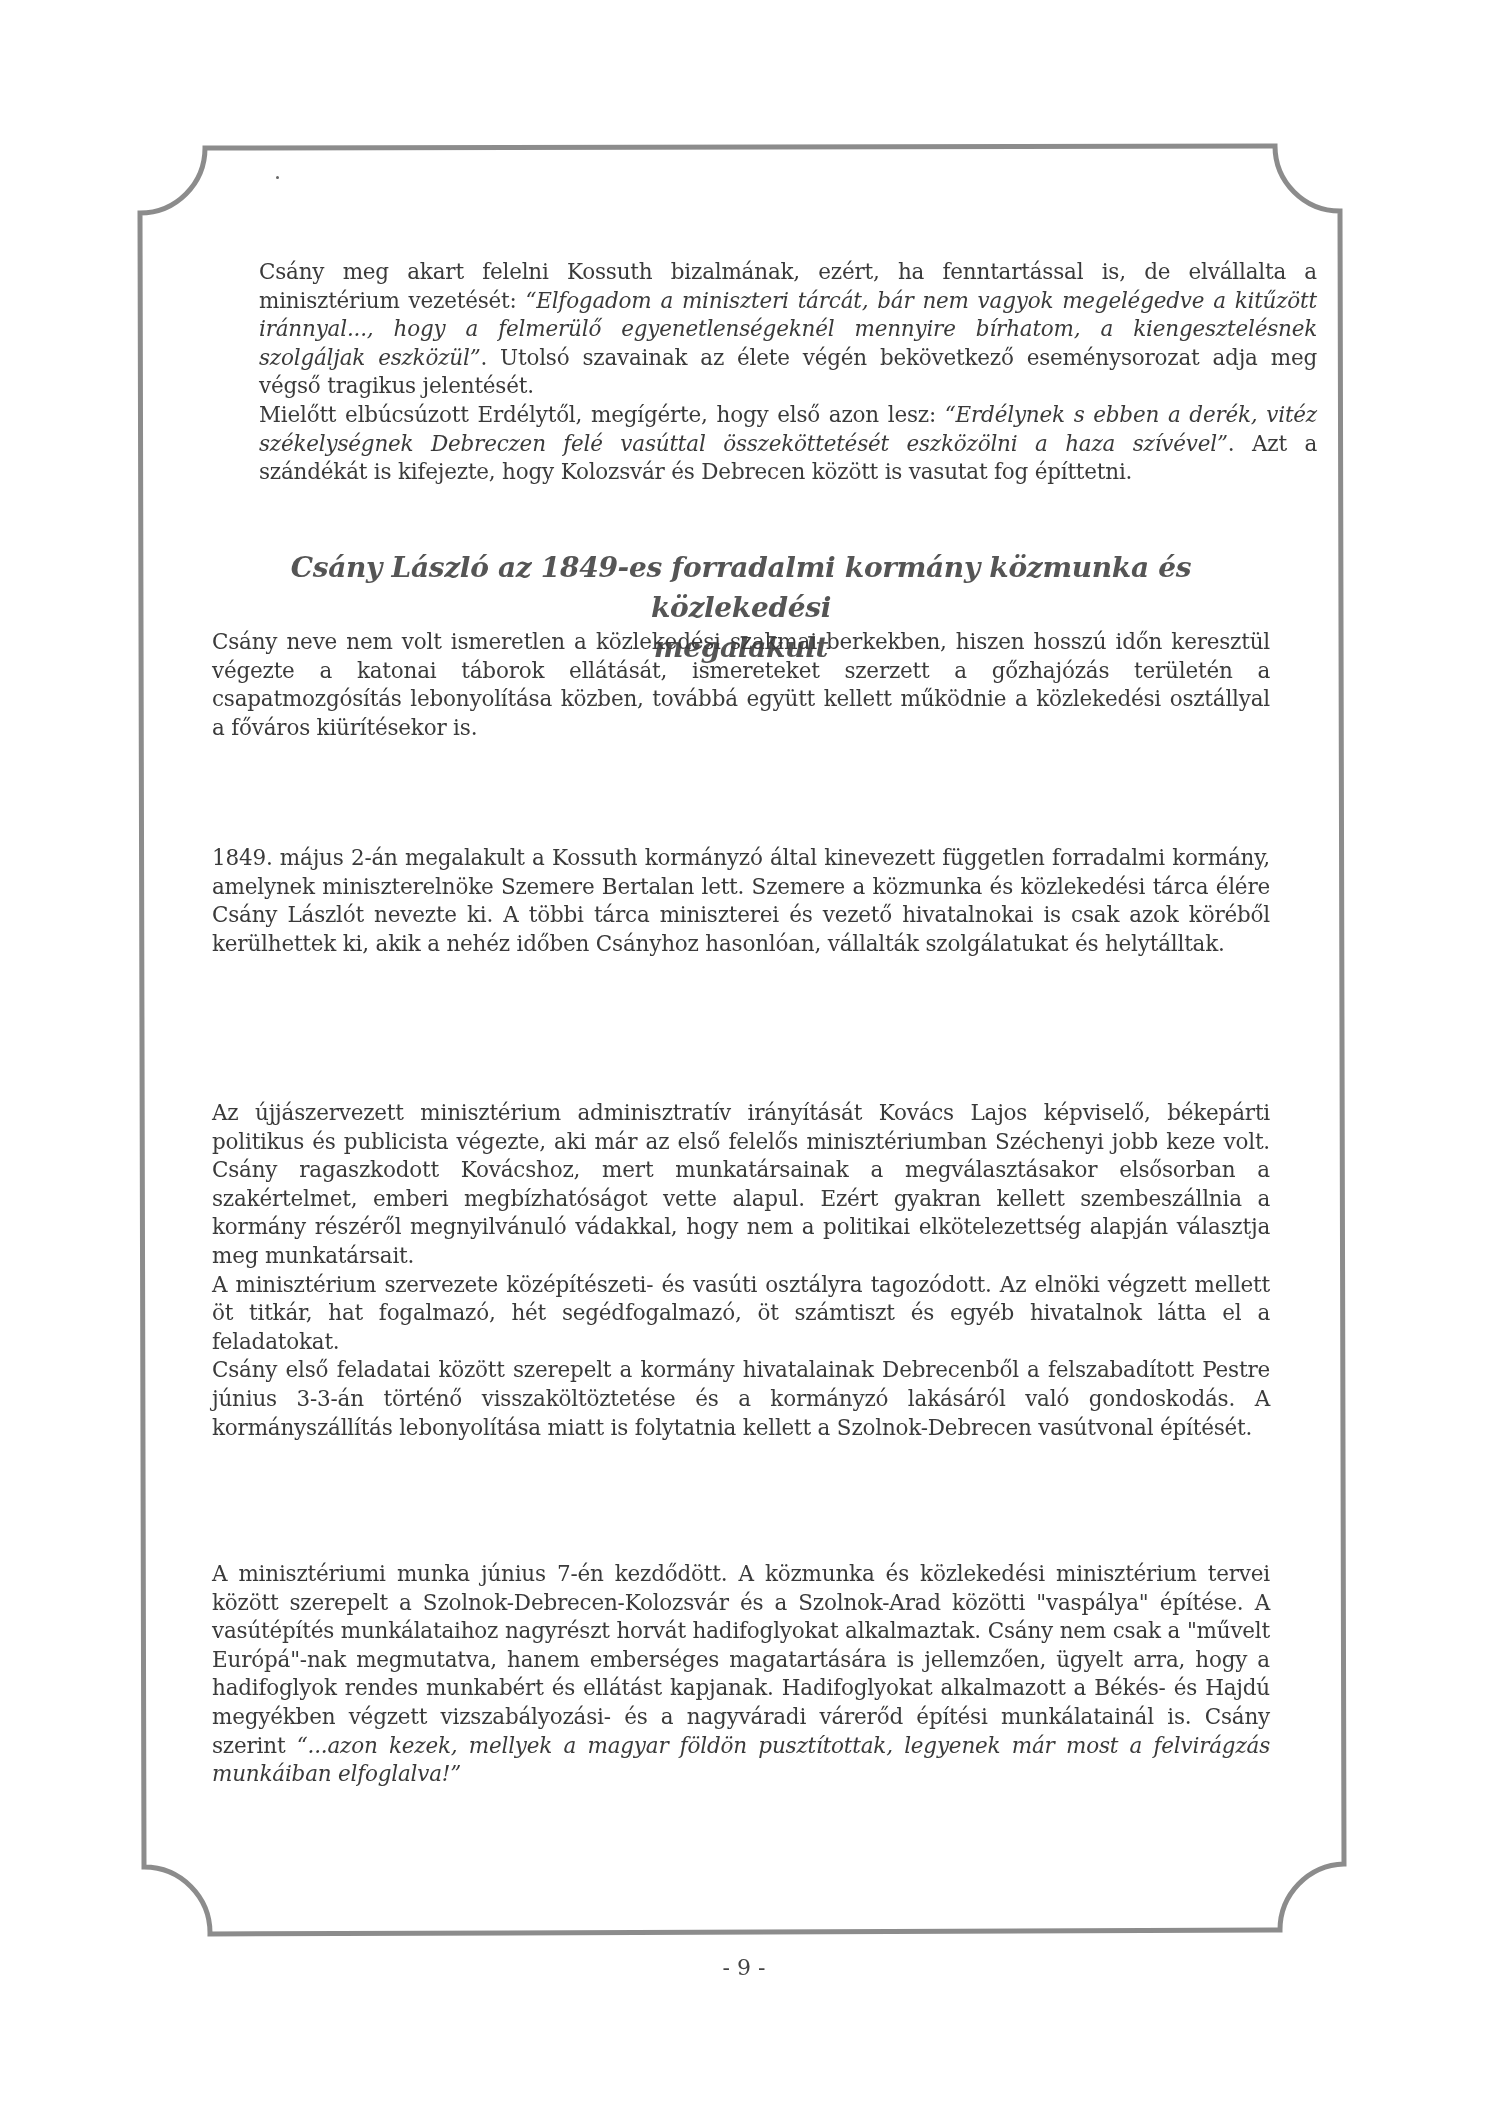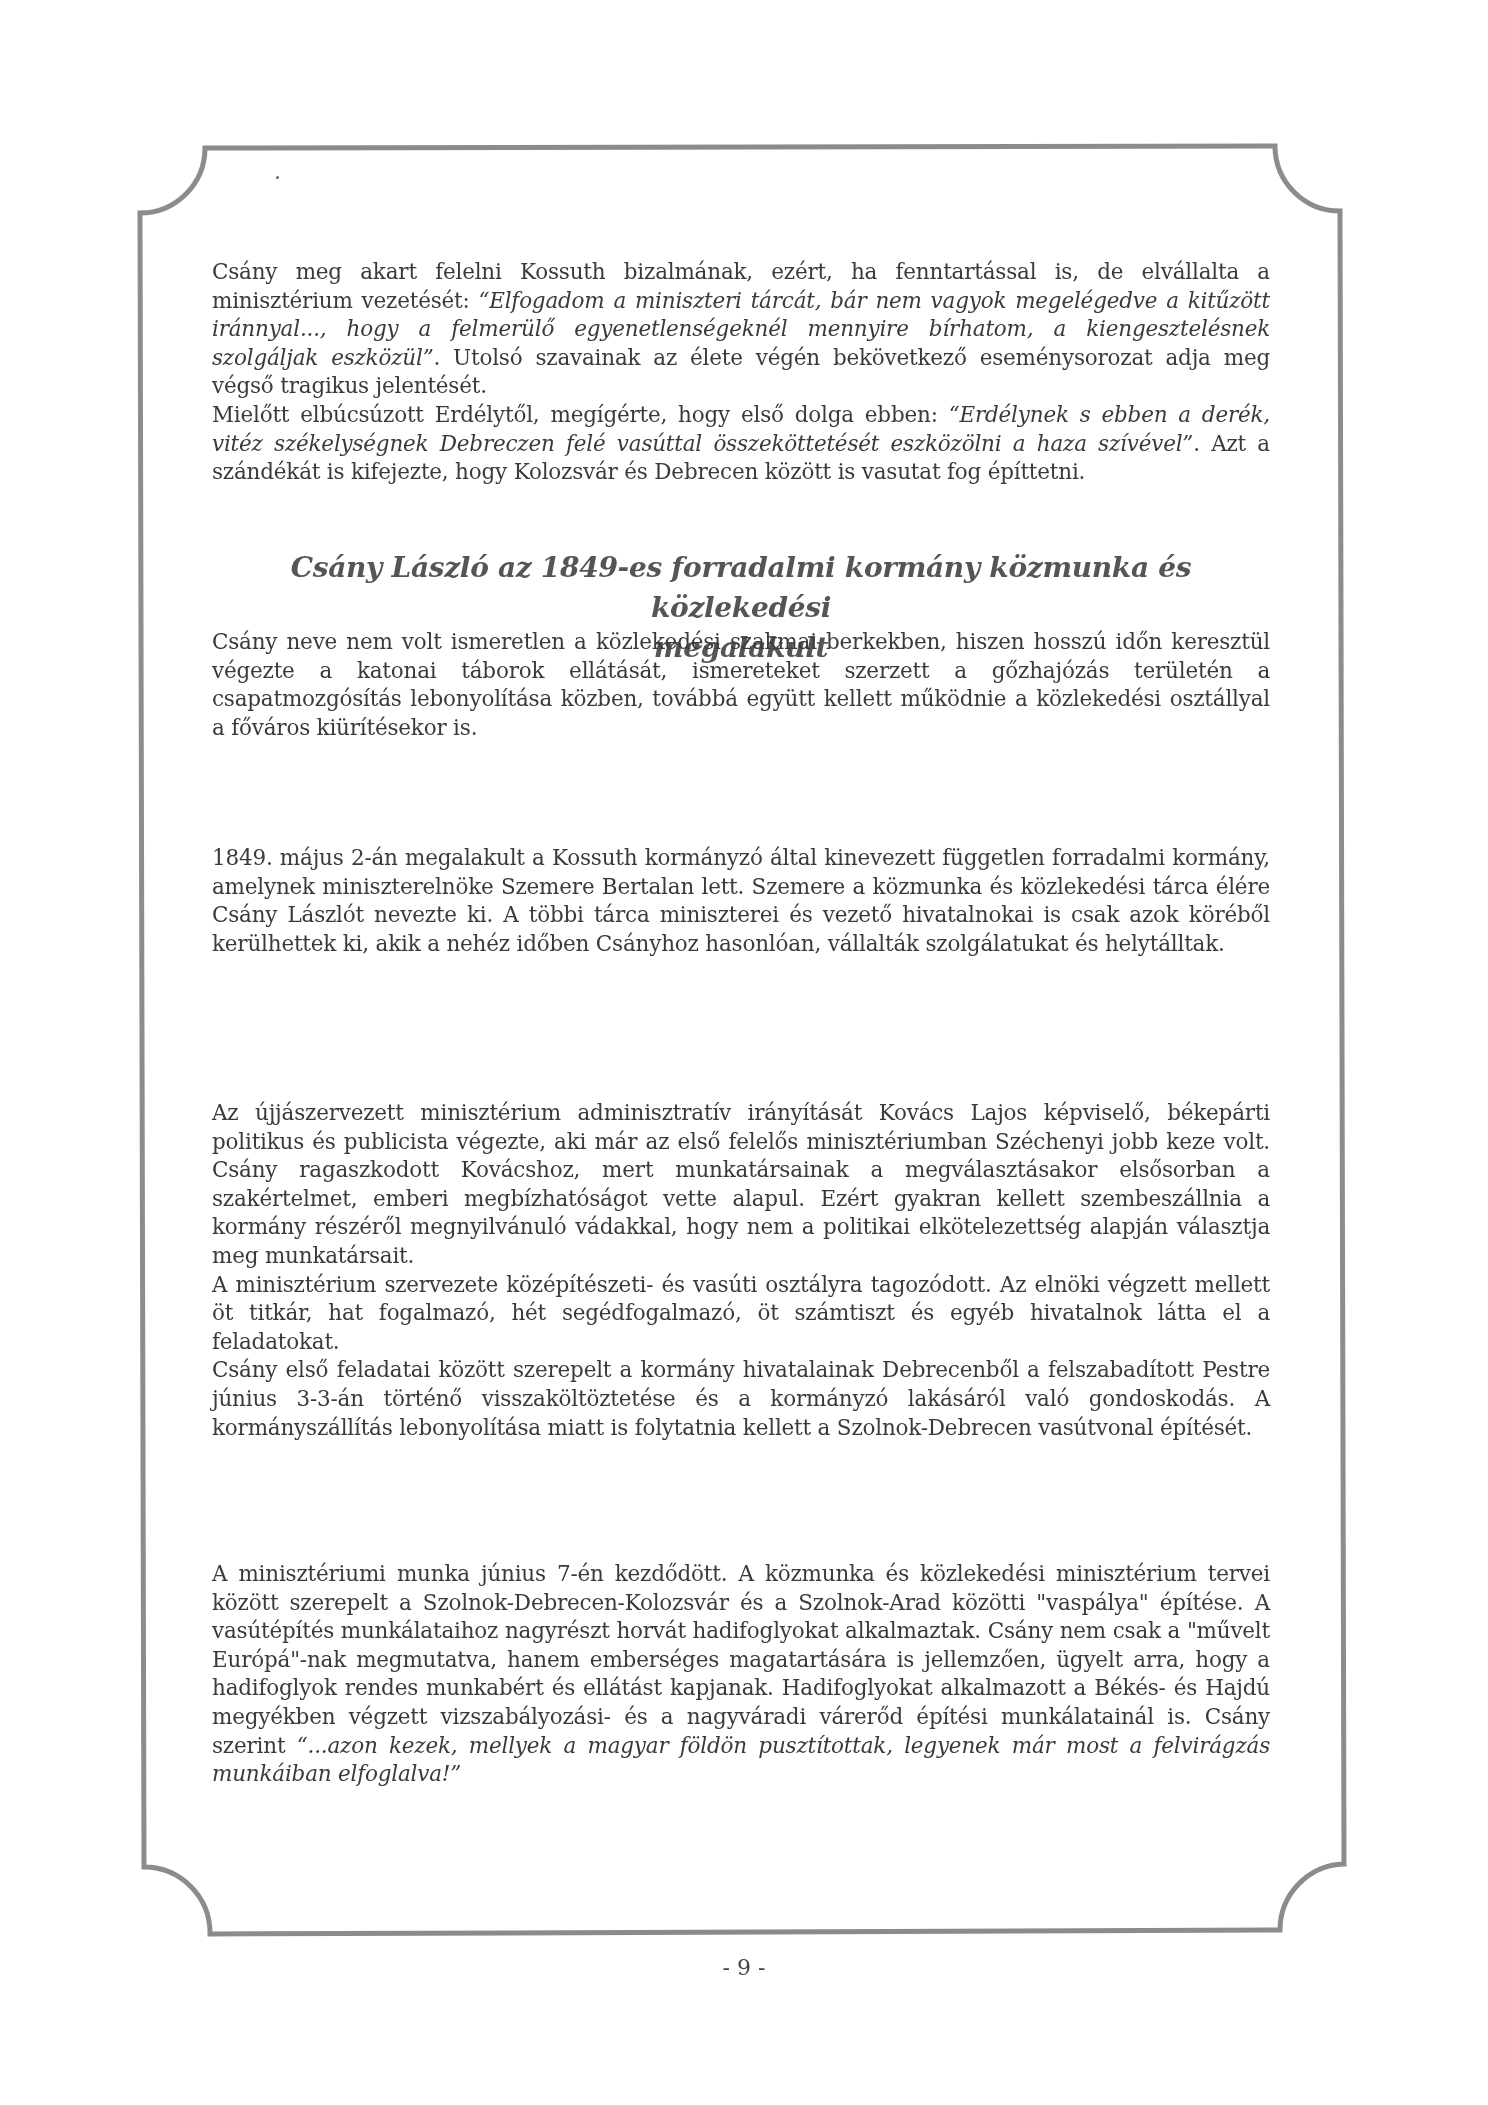--- a/index.html
+++ b/index.html
@@ -15,23 +15,23 @@
   .dot { position:absolute; left:276px; top:176px; width:3px; height:3px; background:#666; border-radius:50%; }
 </style>
 </head>
 <body>
 
 <svg class="frame" width="1488" height="2105" viewBox="0 0 1488 2105">
   <path d="M 205 148 L 1275 146 A 65 65 0 0 0 1340 211 L 1344 1864 A 66 66 0 0 0 1280 1930 L 210 1934 A 66 66 0 0 0 144 1867 L 140 213 A 65 65 0 0 0 205 148 Z" fill="none" stroke="#8c8c8c" stroke-width="5"></path>
 </svg>
 <div class="dot"></div>
 
-<div class="content" style="top:258px;">
+<div class="content" style="top:258px;margin-left:47px;">
   <p class="p"><span>Csány meg akart felelni Kossuth bizalmának, ezért, ha fenntartással is, de elvállalta a minisztérium vezetését: </span><i>“Elfogadom a miniszteri tárcát, bár nem vagyok megelégedve a kitűzött iránnyal..., hogy a felmerülő egyenetlenségeknél mennyire bírhatom, a kiengesztelésnek szolgáljak eszközül”</i><span>. Utolsó szavainak az élete végén bekövetkező eseménysorozat adja meg végső tragikus jelentését.</span></p>
-  <p class="p"><span>Mielőtt elbúcsúzott Erdélytől, megígérte, hogy első dolga ebben: </span><i>“Erdélynek s ebben a derék, vitéz székelységnek Debreczen felé vasúttal összeköttetését eszközölni a haza szívével”</i><span>. Azt a szándékát is kifejezte, hogy Kolozsvár és Debrecen között is vasutat fog építtetni.</span></p>
+  <p class="p"><span>Mielőtt elbúcsúzott Erdélytől, megígérte, hogy első azon lesz: </span><i>“Erdélynek s ebben a derék, vitéz székelységnek Debreczen felé vasúttal összeköttetését eszközölni a haza szívével”</i><span>. Azt a szándékát is kifejezte, hogy Kolozsvár és Debrecen között is vasutat fog építtetni.</span></p>
 </div>
 
 <div class="heading" style="top:548px;">
   <div>Csány László az 1849-es forradalmi kormány közmunka és közlekedési</div>
   <div>megalakult</div>
 </div>
 
 <div class="content" style="top:628px;">
   <p class="p">Csány neve nem volt ismeretlen a közlekedési szakmai berkekben, hiszen hosszú időn keresztül végezte a katonai táborok ellátását, ismereteket szerzett a gőzhajózás területén a csapatmozgósítás lebonyolítása közben, továbbá együtt kellett működnie a közlekedési osztállyal a főváros kiürítésekor is.</p>
 </div>

